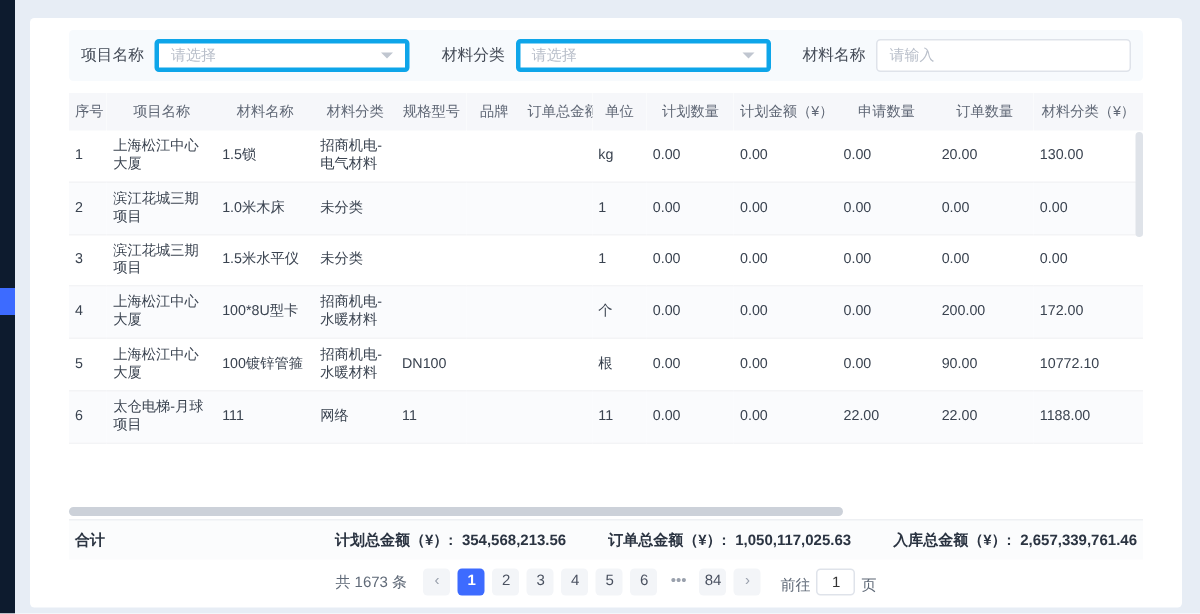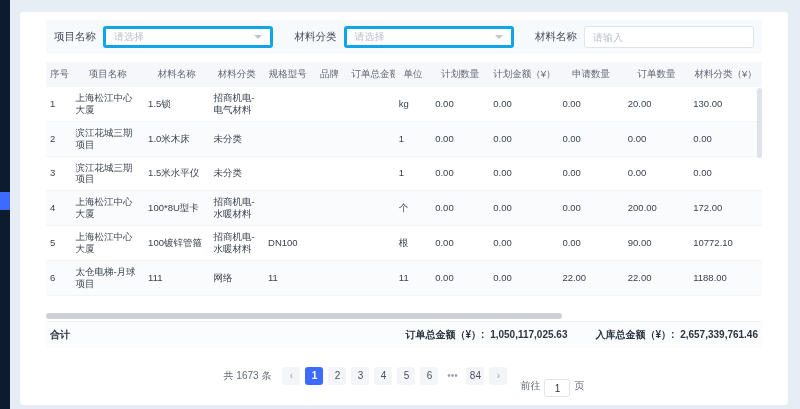--- a/index.html
+++ b/index.html
@@ -60,21 +60,21 @@
   .summary-item .val { margin-left:3px; }
 
   .pagination { flex:none; display:flex; align-items:center; justify-content:center; gap:5px;
     padding:6px 0; color:#606a78; font-size:10px; }
   .total-count { margin-right:6px; }
   .page-btn { min-width:18px; height:18px; line-height:18px; text-align:center; border-radius:3px;
     background:#f3f5f8; color:#4a5160; padding:0 3px; cursor:pointer; }
   .page-btn.active { background:#3d6bff; color:#fff; font-weight:bold; }
   .page-btn.dots { background:transparent; color:#9aa1ad; }
   .arrow-btn { color:#9aa1ad; }
-  .goto { margin-left:8px; display:flex; align-items:flex-start; gap:4px;margin-top:25px; }
+  .goto { margin-left:8px; display:flex; align-items:flex-end; gap:4px; }
   .goto-input { width:26px; height:18px; border:1px solid #dfe3ea; border-radius:3px;
     text-align:center; font-size:10px; font-family:inherit; color:#333; }
 </style>
 </head>
 <body>
 
 <div class="sidebar">
   <div class="sidebar-indicator"></div>
 </div>
 
@@ -247,20 +247,24 @@
 
     <div class="hscroll">
       <div class="thumb"></div>
     </div>
 
     <div class="summary">
       <span class="summary-total">合计</span>
       <span class="spacer"></span>
       <span style="display:flex;">
 
+          <span class="summary-item">
+            <span>计划总金额（¥）:</span>
+            <span class="val">354,568,213.56</span>
+          </span>
 
           <span class="summary-item">
             <span>订单总金额（¥）:</span>
             <span class="val">1,050,117,025.63</span>
           </span>
 
           <span class="summary-item">
             <span>入库总金额（¥）:</span>
             <span class="val">2,657,339,761.46</span>
           </span>

